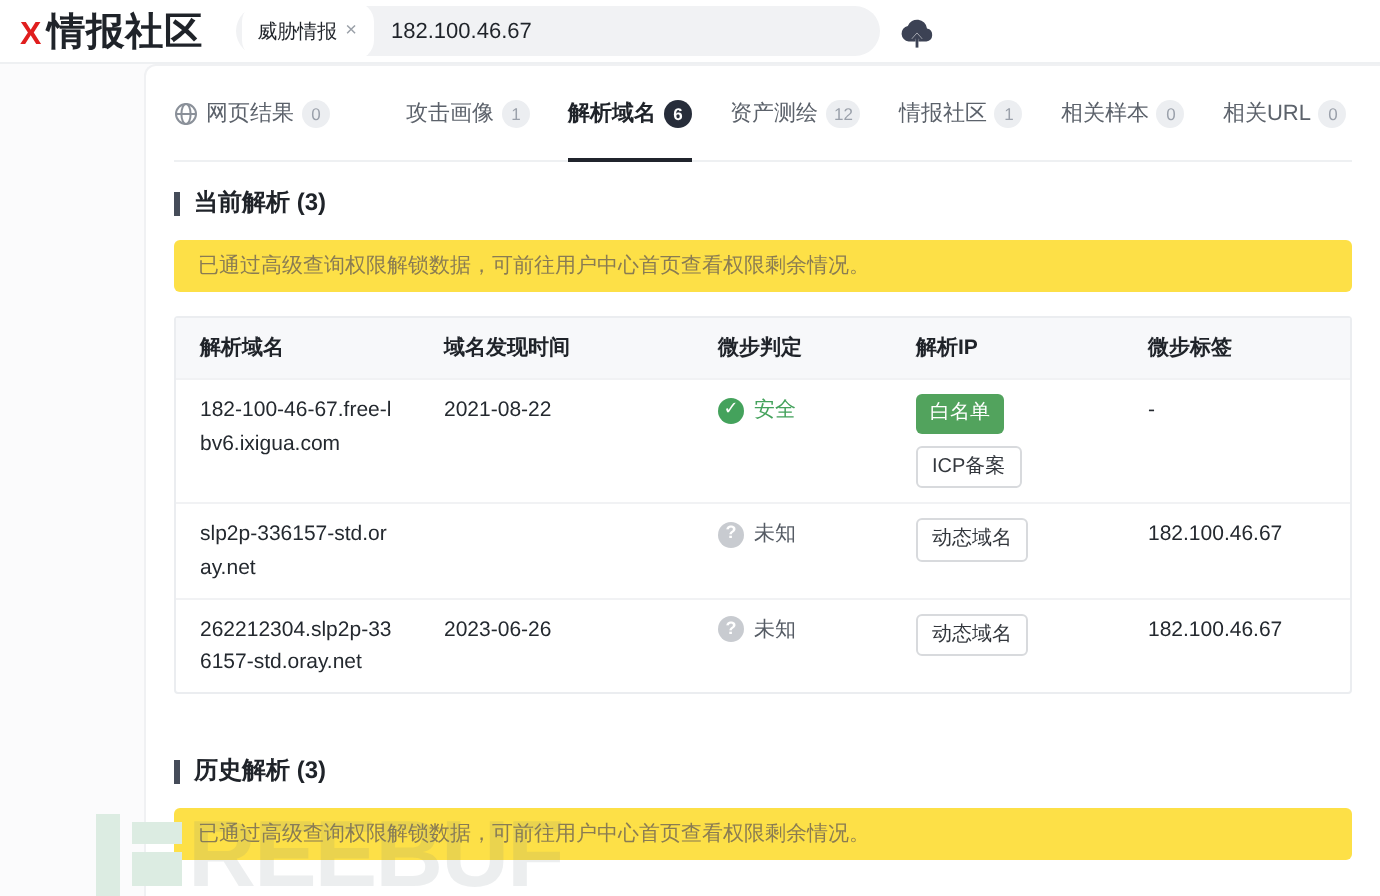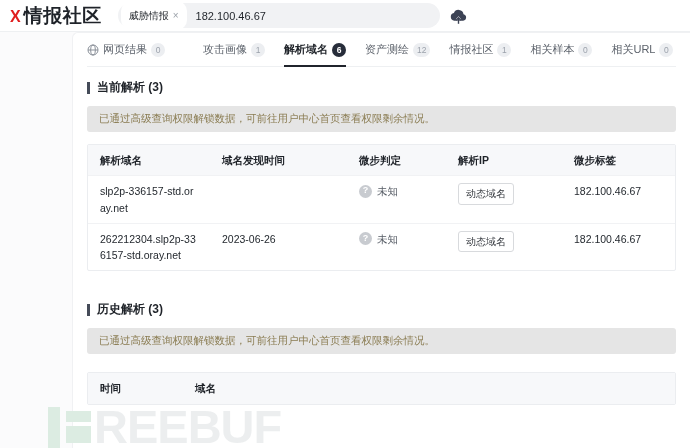--- a/index.html
+++ b/index.html
@@ -18,39 +18,39 @@
     display:flex; align-items:center; font-size:10px; color:#1f2329; gap:4px; white-space:nowrap; }
   .search-tag .x { color:#9aa0a8; font-size:10px; cursor:pointer; }
   .search-query { margin-left:9px; font-size:11px; color:#1f2329; }
   .cloud-btn { margin-left:9px; display:flex; align-items:center; cursor:pointer; }
 
   
   .card { margin-left:72px; background:#fff; border:1px solid #f0f1f3; border-right:none;
     border-radius:6px 0 0 0; min-height:420px; padding:0 14px; position:relative; }
 
   
-  .tabs { height:34px; display:flex; align-items:center; border-bottom:1px solid #eef0f2;
+  .tabs { height:48px; display:flex; align-items:center; border-bottom:1px solid #eef0f2;
     font-size:11px; color:#5c626b; }
   .tab { display:flex; align-items:center; gap:4px; height:100%; margin-right:19px;
     cursor:pointer; position:relative; white-space:nowrap; }
   .tab .cnt { min-width:14px; height:14px; border-radius:7px; background:#eceef1;
     color:#9ba1ab; font-size:8.5px; display:inline-flex; align-items:center;
     justify-content:center; padding:0 4px; }
   .tab.active { color:#1f2329; font-weight:700; }
   .tab.active .cnt { background:#272d3a; color:#fff; }
   .tab.active::after { content:""; position:absolute; left:0; right:0; bottom:-1px;
     height:2px; background:#20242c; }
   .tab-divider { width:1px; height:12px; background:#e3e5e8; margin:0 19px 0 0; }
   .globe { width:12px; height:12px; display:inline-block; }
 
   
   .section-title { margin-top:12px; display:flex; align-items:center;
     font-size:12px; font-weight:700; color:#1f2329; }
   .section-title .bar { width:3px; height:12px; background:#454c59; margin-right:7px; }
-  .notice { margin-top:10px; background:#e5e5e5; border-radius:3px; padding:6px 12px;
+  .notice { margin-top:10px; background:#fde047; border-radius:3px; padding:6px 12px;
     font-size:10.5px; color:#8a7c52; }
 
   
   .tbl { margin-top:12px; border:1px solid #ebedf0; border-radius:2px; font-size:10.5px;
     color:#24292f; background:#fff; }
   .trow { display:grid; grid-template-columns:122px 137px 99px 116px 1fr; align-items:start; }
   .trow > div { padding:7px 12px 7px 12px; line-height:1.55; word-break:break-all; }
   .thead { background:#f7f8fa; }
   .thead > div { font-weight:600; color:#1f2329; padding-top:7px; padding-bottom:7px; }
   .tbody .trow { border-top:1px solid #f1f2f4; }
@@ -156,20 +156,33 @@
   <div class="tbl">
     <div class="trow thead">
       <div>解析域名</div>
       <div>域名发现时间</div>
       <div>微步判定</div>
       <div>解析IP</div>
       <div>微步标签</div>
     </div>
     <div class="tbody">
       <div class="trow">
+        <div>182-100-46-67.free-lbv6.ixigua.com</div>
+        <div>2021-08-22</div>
+        <div class="verdict">
+          <span class="vicon safe">✓</span>
+          <span class="vtext safe">安全</span>
+        </div>
+        <div class="tagwrap">
+          <span class="tag green">白名单</span>
+          <span class="tag outline">ICP备案</span>
+        </div>
+        <div>-</div>
+      </div>
+      <div class="trow">
         <div>slp2p-336157-std.oray.net</div>
         <div></div>
         <div class="verdict">
           <span class="vicon unknown">?</span>
           <span class="vtext unknown">未知</span>
         </div>
         <div class="tagwrap">
           <span class="tag outline">动态域名</span>
         </div>
         <div>182.100.46.67</div>

